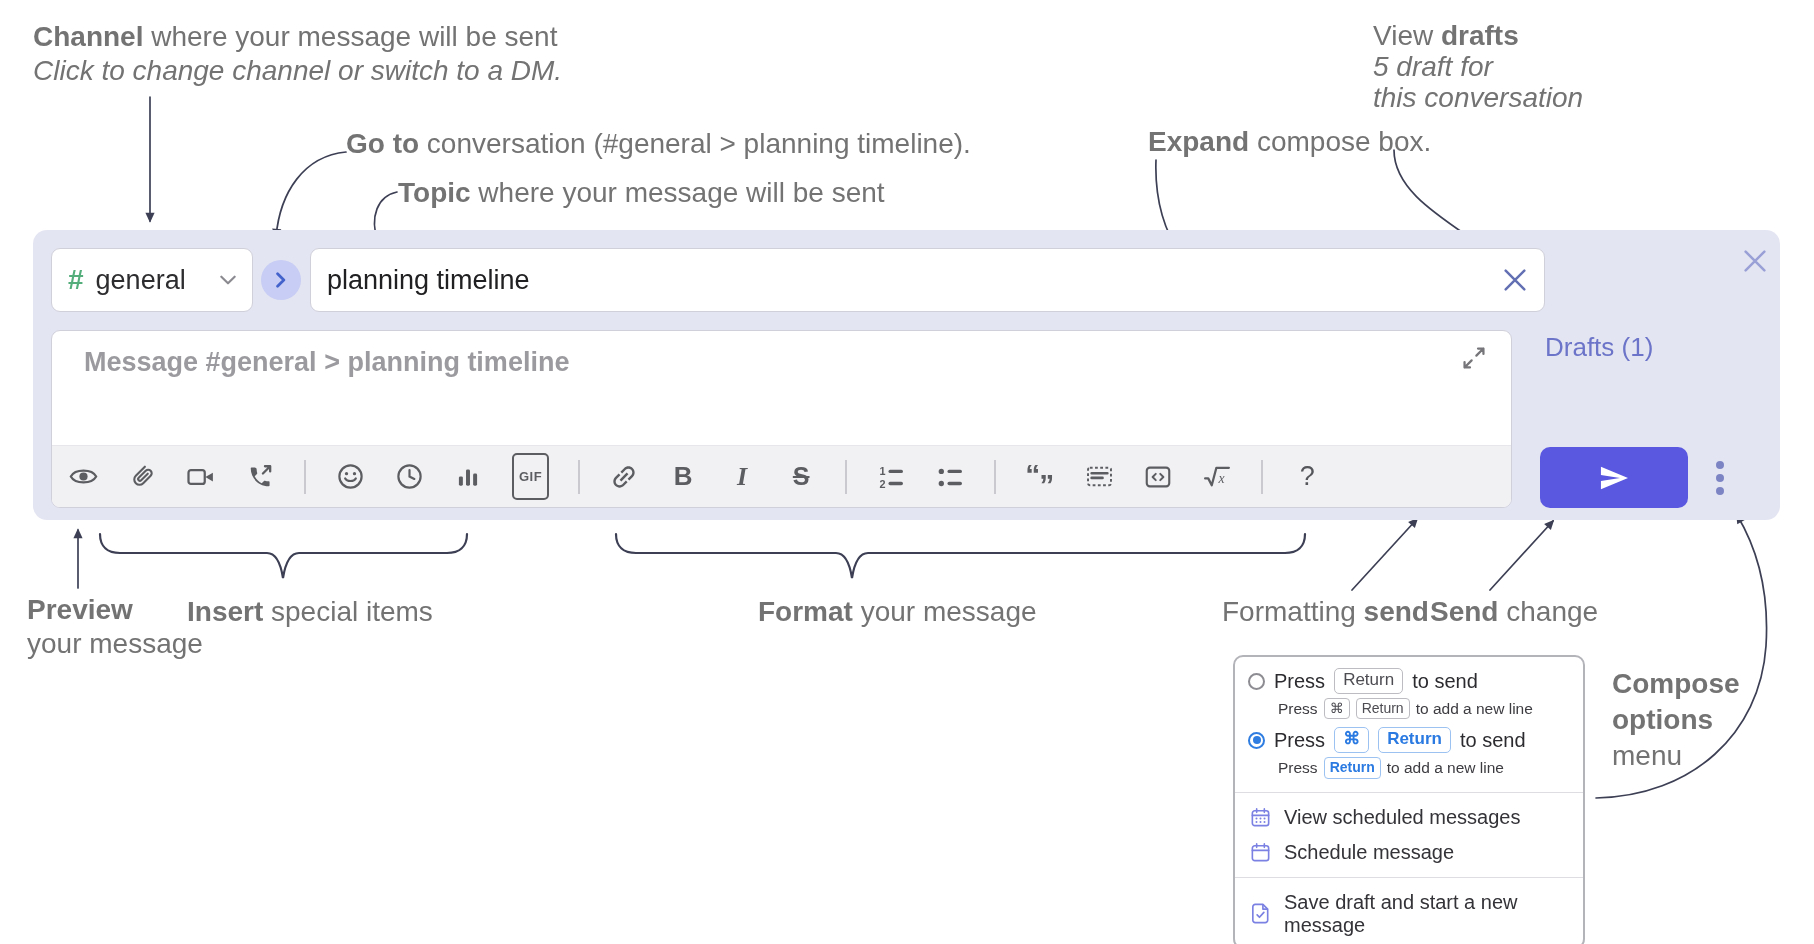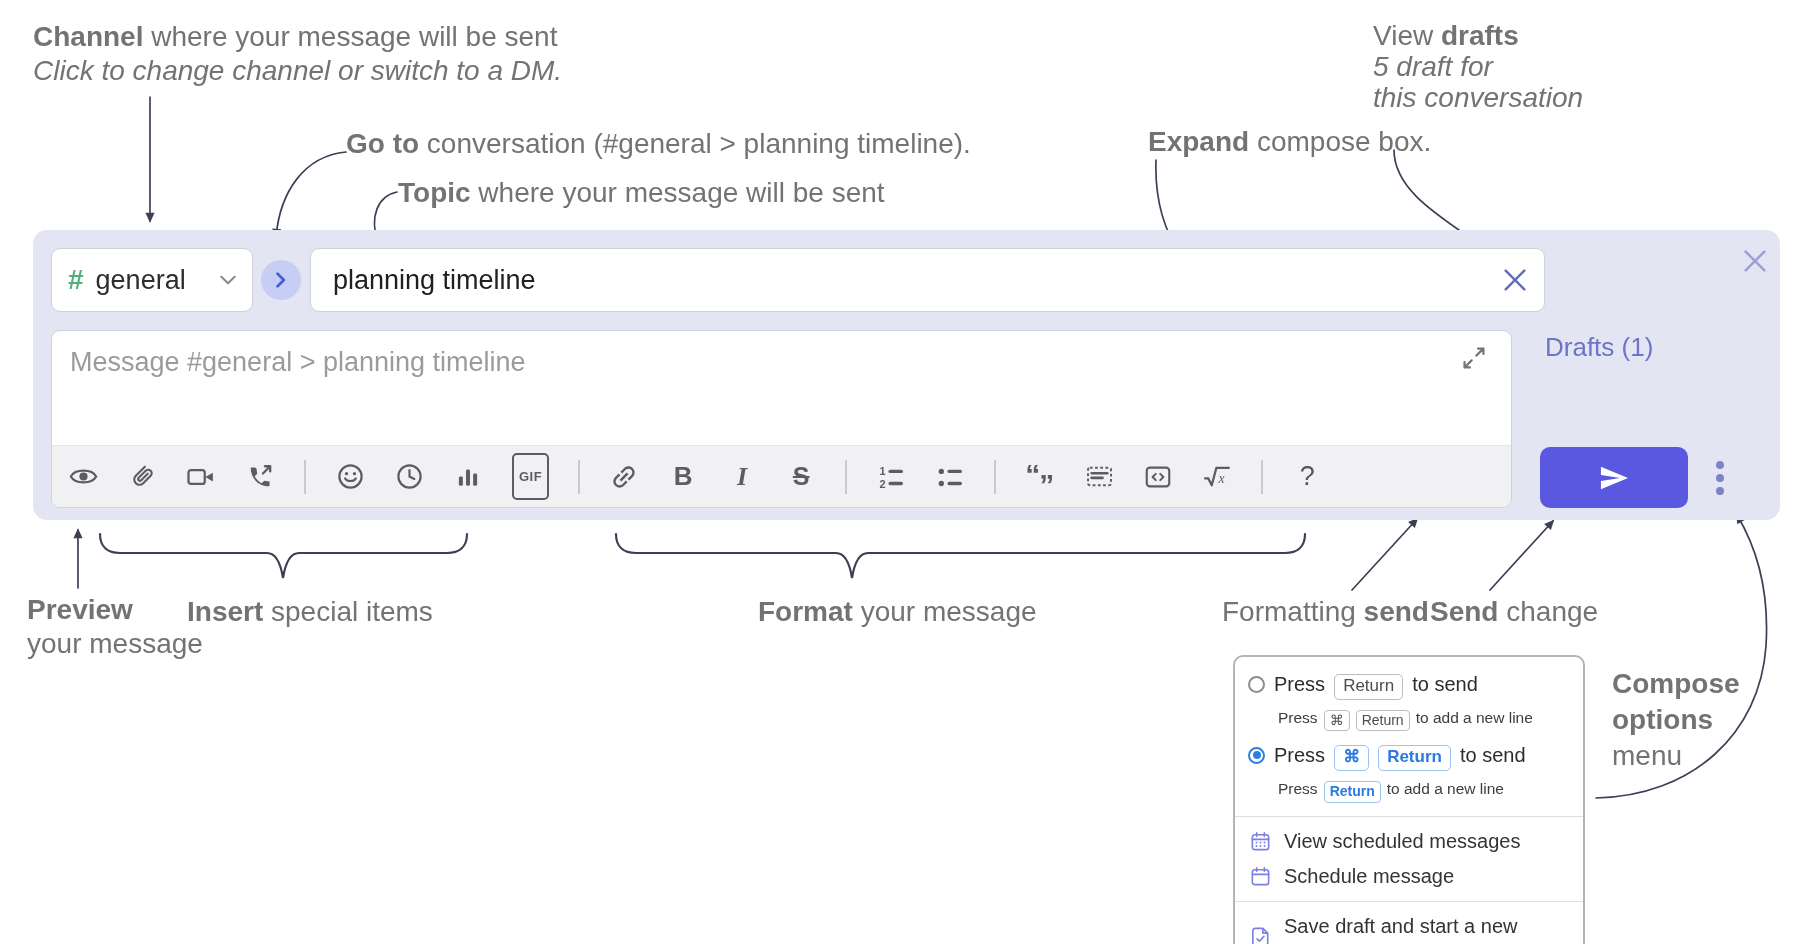--- a/index.html
+++ b/index.html
@@ -16,25 +16,25 @@
          background:#e4e5f2;border-radius:14px;}
   .white-box{background:#ffffff;border:1px solid #cfd0da;border-radius:9px;box-sizing:border-box;}
   .channel-btn{position:absolute;left:18px;top:18px;width:202px;height:64px;
                display:flex;align-items:center;gap:12px;padding:0 16px;cursor:pointer;}
   .hash{font-size:28px;font-weight:700;color:#54ae7c;}
   .chan-name{font-size:27px;color:#2d2d30;flex:1;}
   .goto-btn{position:absolute;left:228px;top:30px;width:40px;height:40px;border-radius:50%;
             background:#c7cdf4;display:flex;align-items:center;justify-content:center;cursor:pointer;}
   .topic-wrap{position:absolute;left:277px;top:18px;width:1235px;height:64px;}
   .topic-field{width:100%;height:100%;border:1px solid #cfd0da;border-radius:9px;box-sizing:border-box;
-               font-family:inherit;font-size:27px;color:#202022;padding:0 60px 0 22px;outline:none;background:#fff;}
+               font-family:inherit;font-size:27px;color:#202022;padding:0 60px 0 16px;outline:none;background:#fff;}
   .topic-clear{position:absolute;right:16px;top:18px;width:28px;height:28px;cursor:pointer;}
   .msgbox{position:absolute;left:18px;top:100px;width:1461px;height:178px;display:flex;flex-direction:column;}
   .msg-input{flex:1;border:none;outline:none;resize:none;background:transparent;
-             font-family:inherit;font-size:27px;color:#202022;padding:16px 60px 6px 18px;}
+             font-family:inherit;font-size:27px;color:#202022;padding:16px 60px 6px 32px;font-weight:bold;}
   .msg-input::placeholder{color:#9b9b9f;}
   .expand-btn{position:absolute;right:24px;top:14px;width:26px;height:26px;cursor:pointer;}
   .toolbar{height:61px;background:#f1f1f4;border-top:1px solid #e6e6eb;
            border-radius:0 0 8px 8px;display:flex;align-items:center;gap:29px;padding:0 0 0 16px;}
   .tbtn{width:30px;height:30px;display:flex;align-items:center;justify-content:center;
         flex-shrink:0;cursor:pointer;color:#5c5d60;}
   .tdiv{width:2px;height:34px;background:#c9c9cf;flex-shrink:0;}
   .gif-box{border:2px solid #5c5d60;border-radius:5px;font-size:13px;font-weight:700;
            letter-spacing:.5px;padding:14px 5px;color:#5c5d60;}
   .glyph-b{font-size:26px;font-weight:800;}
@@ -53,21 +53,21 @@
   
   .menu{position:absolute;left:1233px;top:655px;width:352px;background:#fff;
         border:2px solid #b3b3ba;border-radius:10px;box-sizing:border-box;padding:9px 0 4px;}
   .opt{padding:2px 13px 4px;cursor:pointer;}
   .opt-main{display:flex;align-items:center;gap:9px;font-size:20px;color:#2c2c30;}
   .opt-sub{margin:4px 0 2px 30px;font-size:15.5px;color:#3c3c41;display:flex;gap:6px;align-items:center;}
   .radio{width:17px;height:17px;border-radius:50%;border:2px solid #8c8c92;box-sizing:border-box;flex-shrink:0;}
   .radio.sel{border-color:#2f7de1;display:flex;align-items:center;justify-content:center;}
   .radio.sel::after{content:"";width:8px;height:8px;border-radius:50%;background:#2f7de1;}
   .key{border:1px solid #bcbcc2;border-radius:5px;padding:0 8px 2px;font-size:17px;
-       color:#4c4c52;line-height:1.3;background:#fff;white-space:nowrap;margin-top:6px;}
+       color:#4c4c52;line-height:1.3;background:#fff;white-space:nowrap;}
   .key.sm{font-size:14px;padding:0 5px 1px;border-radius:4px;}
   .key.blue{color:#2a7ae2;border-color:#9cc2f2;font-weight:600;}
   .msep{height:1px;background:#dddde2;margin:7px 0;}
   .mitem{display:flex;align-items:center;gap:12px;font-size:20px;color:#333338;
          padding:6px 14px;cursor:pointer;}
   .mitem svg{flex-shrink:0;}
 </style>
 </head>
 <body>
 

